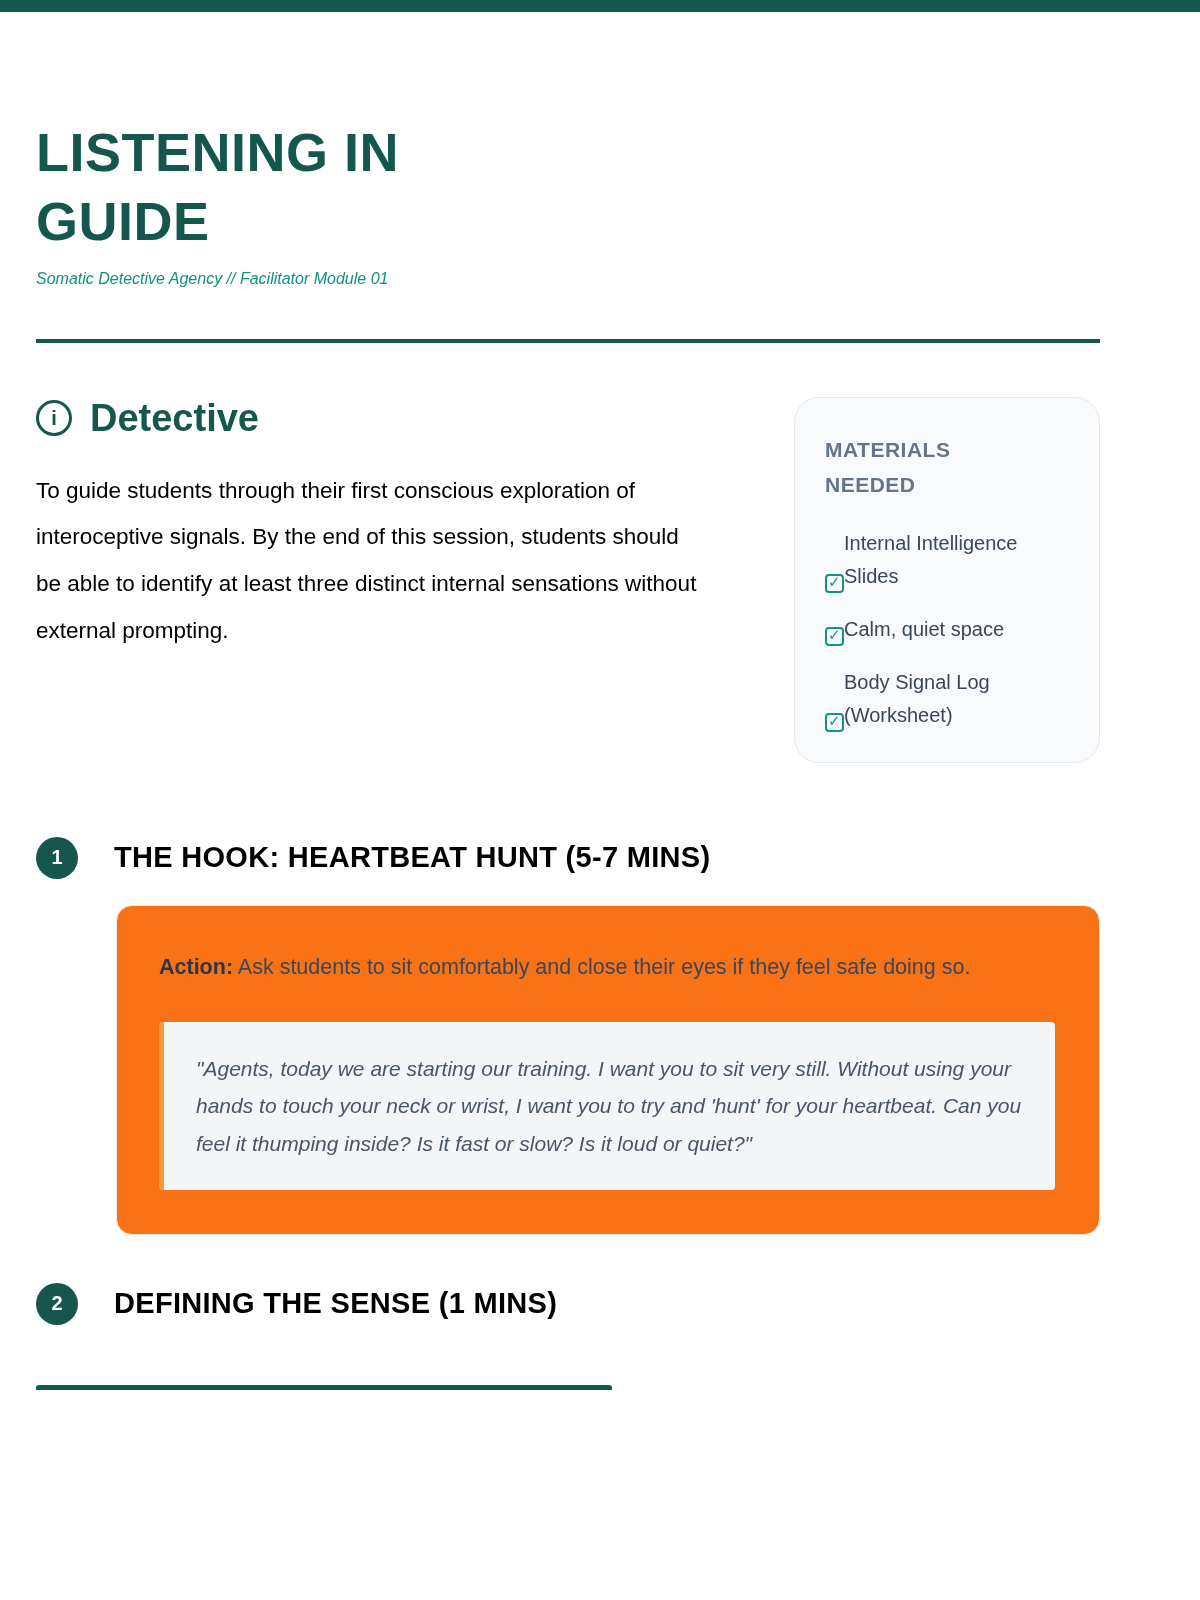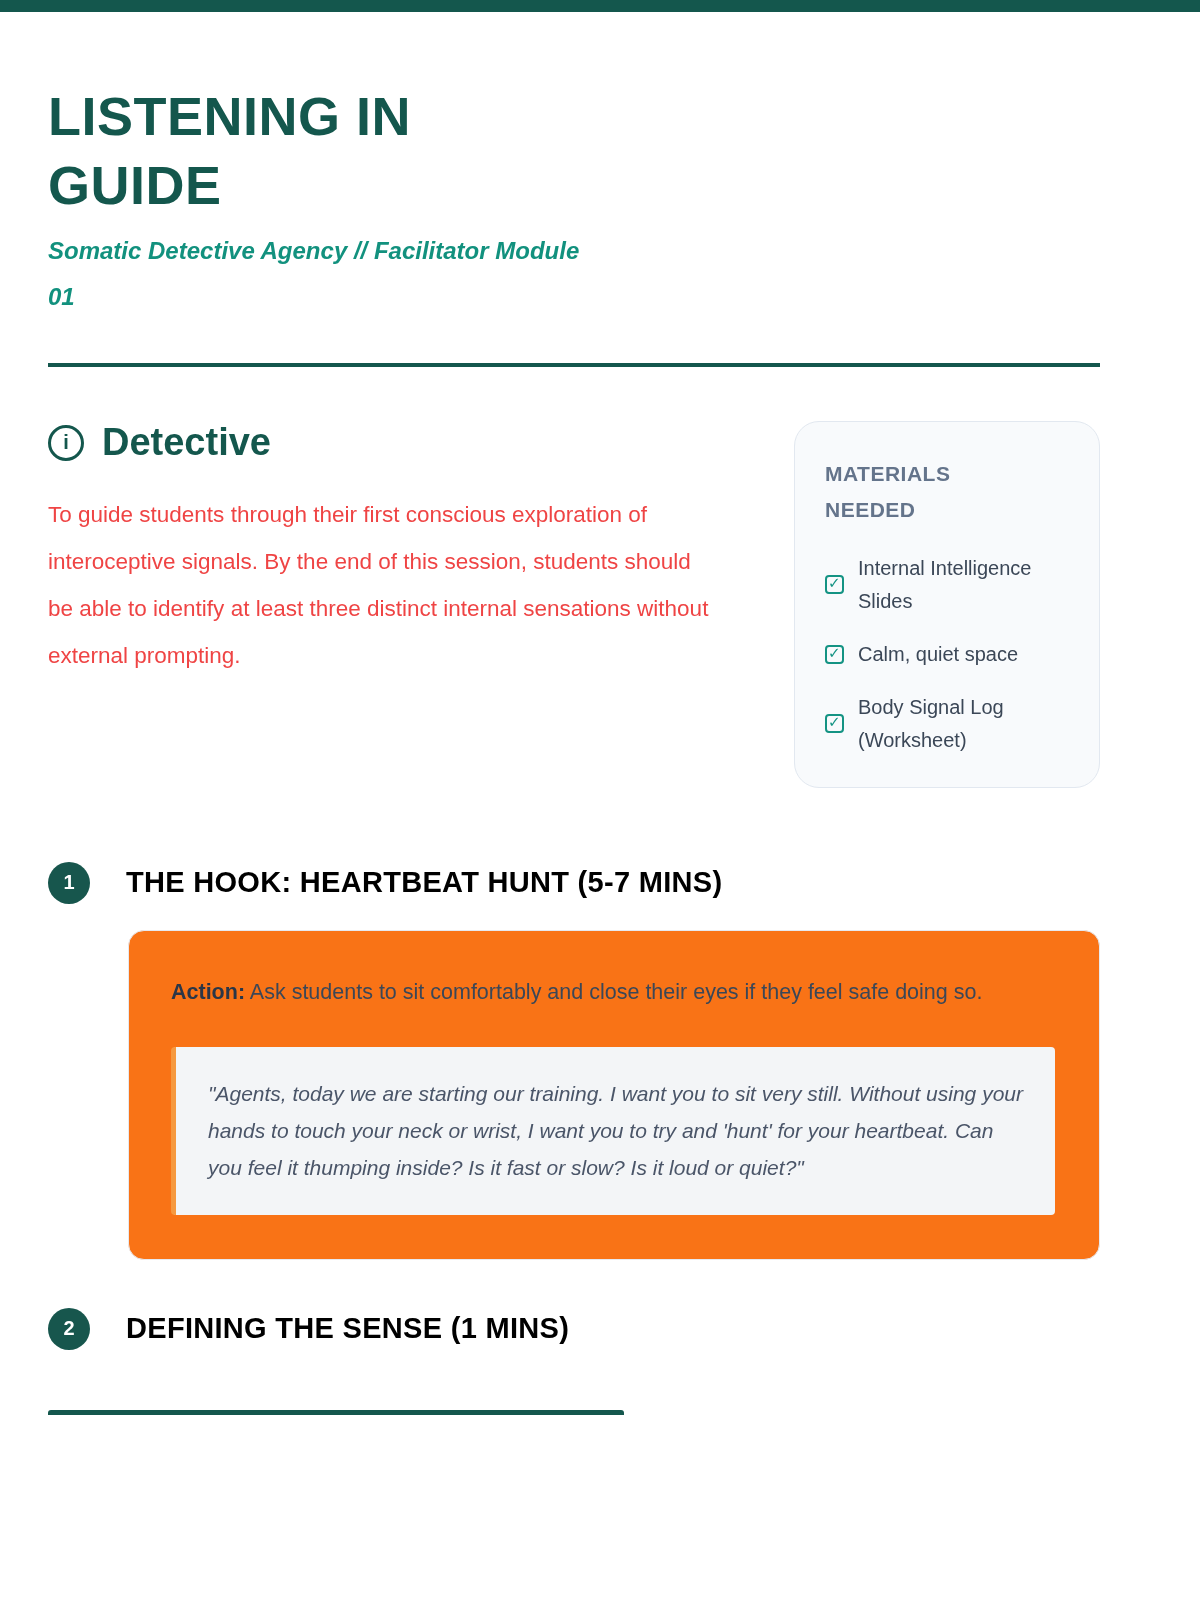--- a/index.html
+++ b/index.html
@@ -5,38 +5,38 @@
   * { margin: 0; padding: 0; box-sizing: border-box; }
   html, body { width: 1200px; }
   body {
     height: 1600px;
     overflow: hidden;
     background: #ffffff;
     font-family: "Liberation Sans", "DejaVu Sans", sans-serif;
     color: #334155;
   }
   .topbar { height: 12px; background: #14574d; width: 100%; }
-  .container { padding: 70px 100px 0 48px; }
+  .container { padding: 70px 100px 0 36px; margin-top: 36px; }
 
   
   .header-row { display: flex; justify-content: space-between; }
   .header-left { flex: 1; }
   .page-title {
     color: #14574d;
     font-size: 54px;
     font-weight: 800;
     line-height: 1.28;
     max-width: 520px;
     letter-spacing: 0.5px;
   }
   .subtitle {
     margin-top: 8px;
     color: #12917e;
-    font-size: 24px;
-    font-weight: 700;
+    font-size: 16px;
+    font-weight: 400;
     font-style: italic;
     line-height: 1.9;
     max-width: 545px;
   }
   .header-right {
     width: 430px;
     margin-top: 96px;
     display: flex;
     flex-direction: column;
     align-items: flex-end;
@@ -74,37 +74,37 @@
     width: 36px; height: 36px;
     border: 3px solid #14574d; border-radius: 50%;
     display: inline-flex; align-items: center; justify-content: center;
     font-size: 20px; font-weight: 700; color: #14574d;
     flex: 0 0 auto;
   }
   .objective-body {
     margin-top: 28px;
     font-size: 22.5px;
     line-height: 2.08;
-    color: #ef4444;
+    color: #000000;
     max-width: 670px;
   }
   .materials-card {
     width: 306px; flex: 0 0 306px;
     background: #f8fafc;
     border: 1px solid #e2e8f0;
     border-radius: 25px;
     padding: 34px 28px 30px 30px;
     align-self: flex-start;
   }
   .materials-heading {
     color: #64748b; font-weight: 800; font-size: 21px;
     letter-spacing: 0.5px; line-height: 1.7; max-width: 160px;
   }
   .materials-list { list-style: none; margin-top: 24px; }
-  .materials-item { display: flex; align-items: center; gap: 14px; margin-top: 20px; }
+  .materials-item { display: flex; align-items: flex-end; margin-top: 20px; }
   .materials-item:first-child { margin-top: 0; }
   .check-icon {
     width: 19px; height: 19px; flex: 0 0 19px;
     border: 2px solid #149383; border-radius: 4px;
     position: relative;
   }
   .check-icon::before {
     content: "\2713";
     position: absolute; left: 1px; top: -3px;
     color: #149383; font-size: 15px; font-weight: 700;

